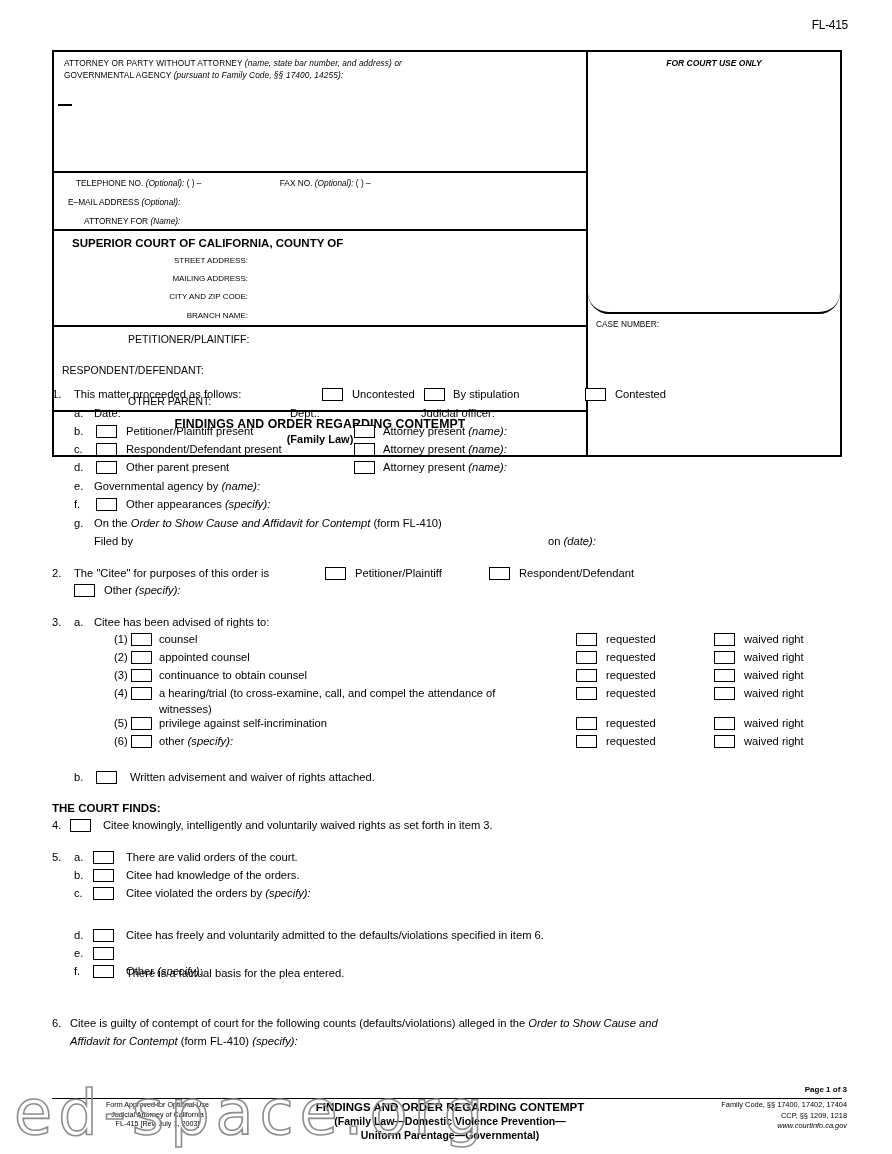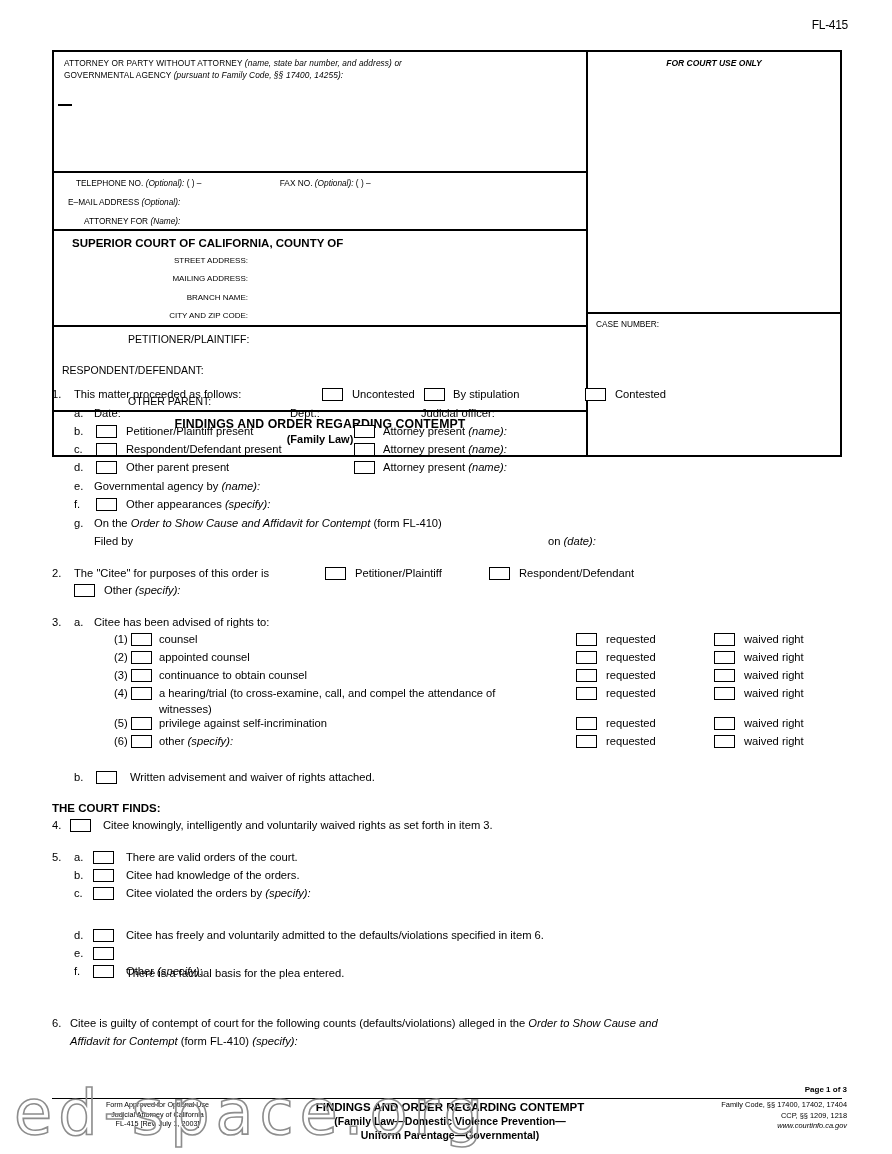--- a/index.html
+++ b/index.html
@@ -129,20 +129,21 @@
   }
 
   .fcuo {
     text-align: center;
     font-size: 8.5px;
     font-weight: bold;
     font-style: italic;
     padding-top: 6px;
     height: 262px;
     box-sizing: border-box;
+    border-radius: 21px;
   }
   .casenum {
     font-size: 8.3px;
     padding: 5px 0 0 8px;
     height: 43px;
     box-sizing: border-box;
   }
 
   
   .bodyarea {
@@ -271,25 +272,25 @@
       </div>
 
       <div class="cell bb">
         <div class="court-title">SUPERIOR COURT OF CALIFORNIA, COUNTY OF</div>
         <div class="addr-line">
           <span class="addr-line w" style="display:inline-block">STREET ADDRESS:</span>
         </div>
         <div class="addr-line">
           <span class="addr-line w" style="display:inline-block">MAILING ADDRESS:</span>
         </div>
+        <div class="addr-line">
+          <span class="addr-line w" style="display:inline-block">CITY AND ZIP CODE:</span>
+        </div>
         <div class="addr-line" style="height:19px;line-height:19px">
           <span class="addr-line w" style="display:inline-block;height:19px;line-height:19px">BRANCH NAME:</span>
-        </div>
-        <div class="addr-line">
-          <span class="addr-line w" style="display:inline-block">CITY AND ZIP CODE:</span>
         </div>
       </div>
 
       <div class="cell party-block bb">
         <div class="party p-pet">PETITIONER/PLAINTIFF:</div>
         <div class="party p-res">RESPONDENT/DEFENDANT:</div>
         <div class="party p-oth">OTHER PARENT:</div>
       </div>
 
       <div class="cell doc-title-cell">

